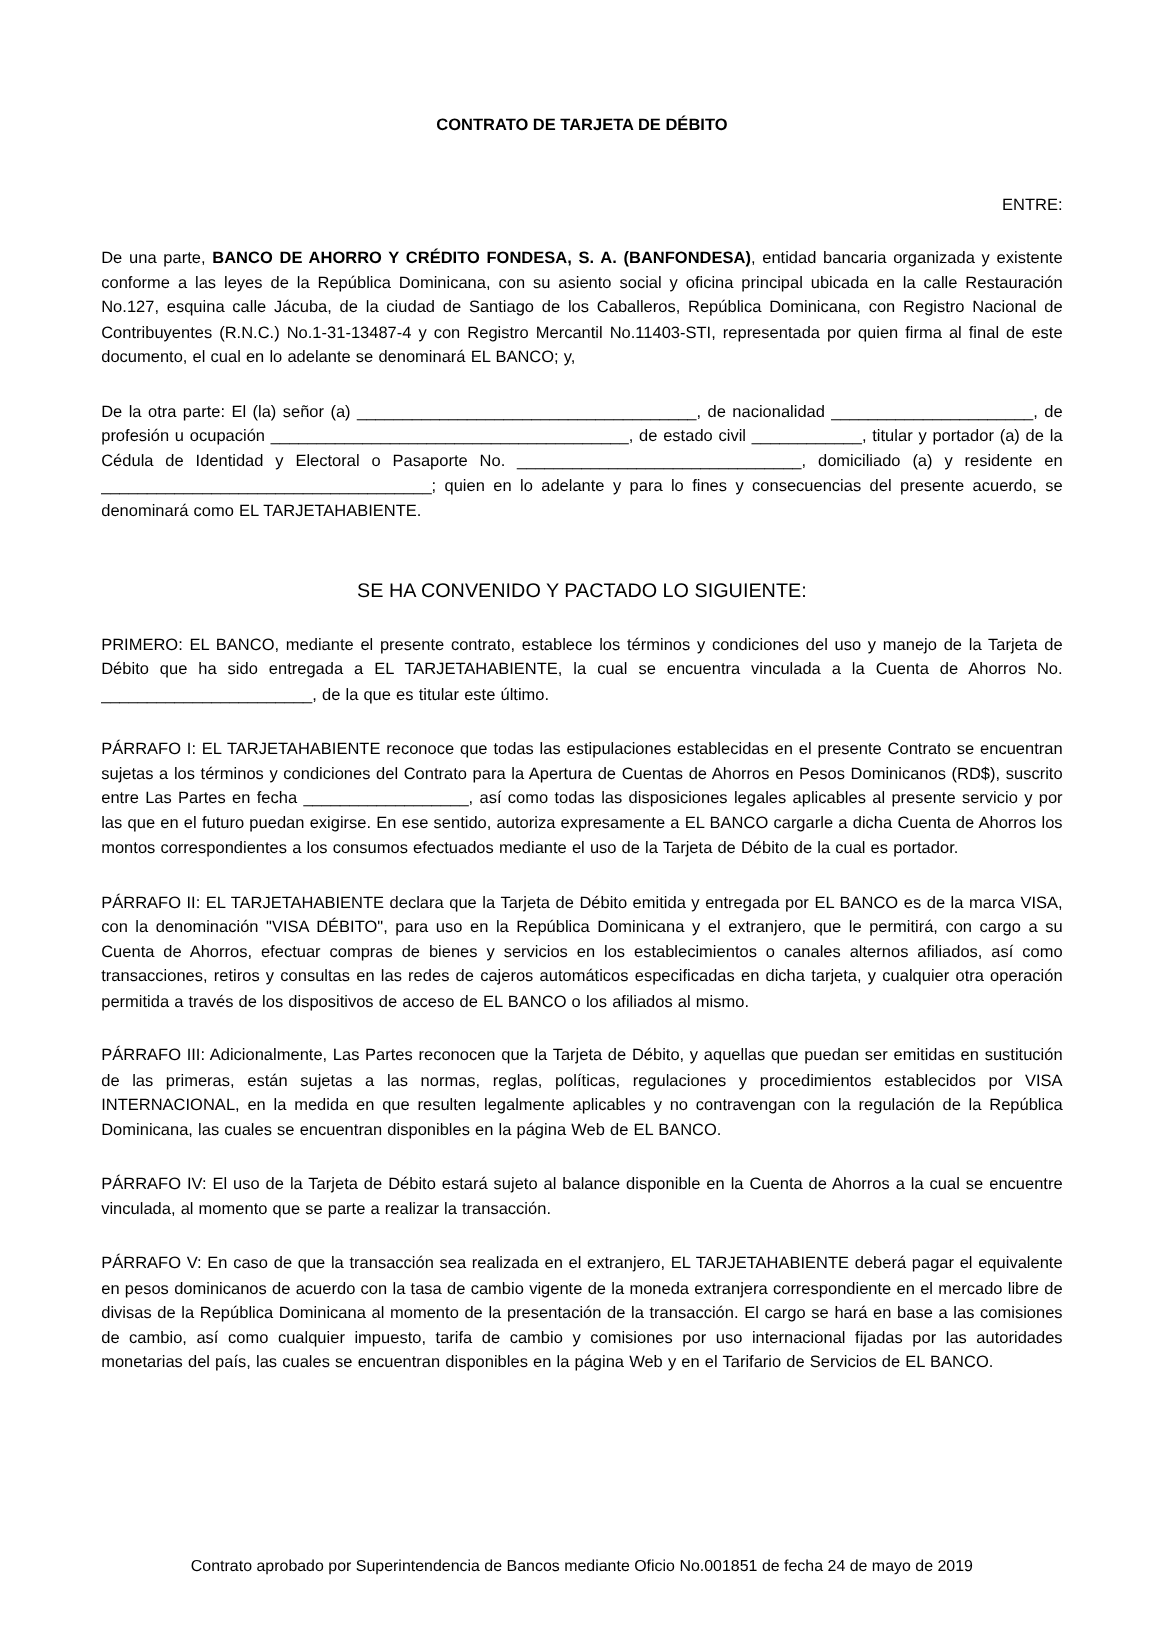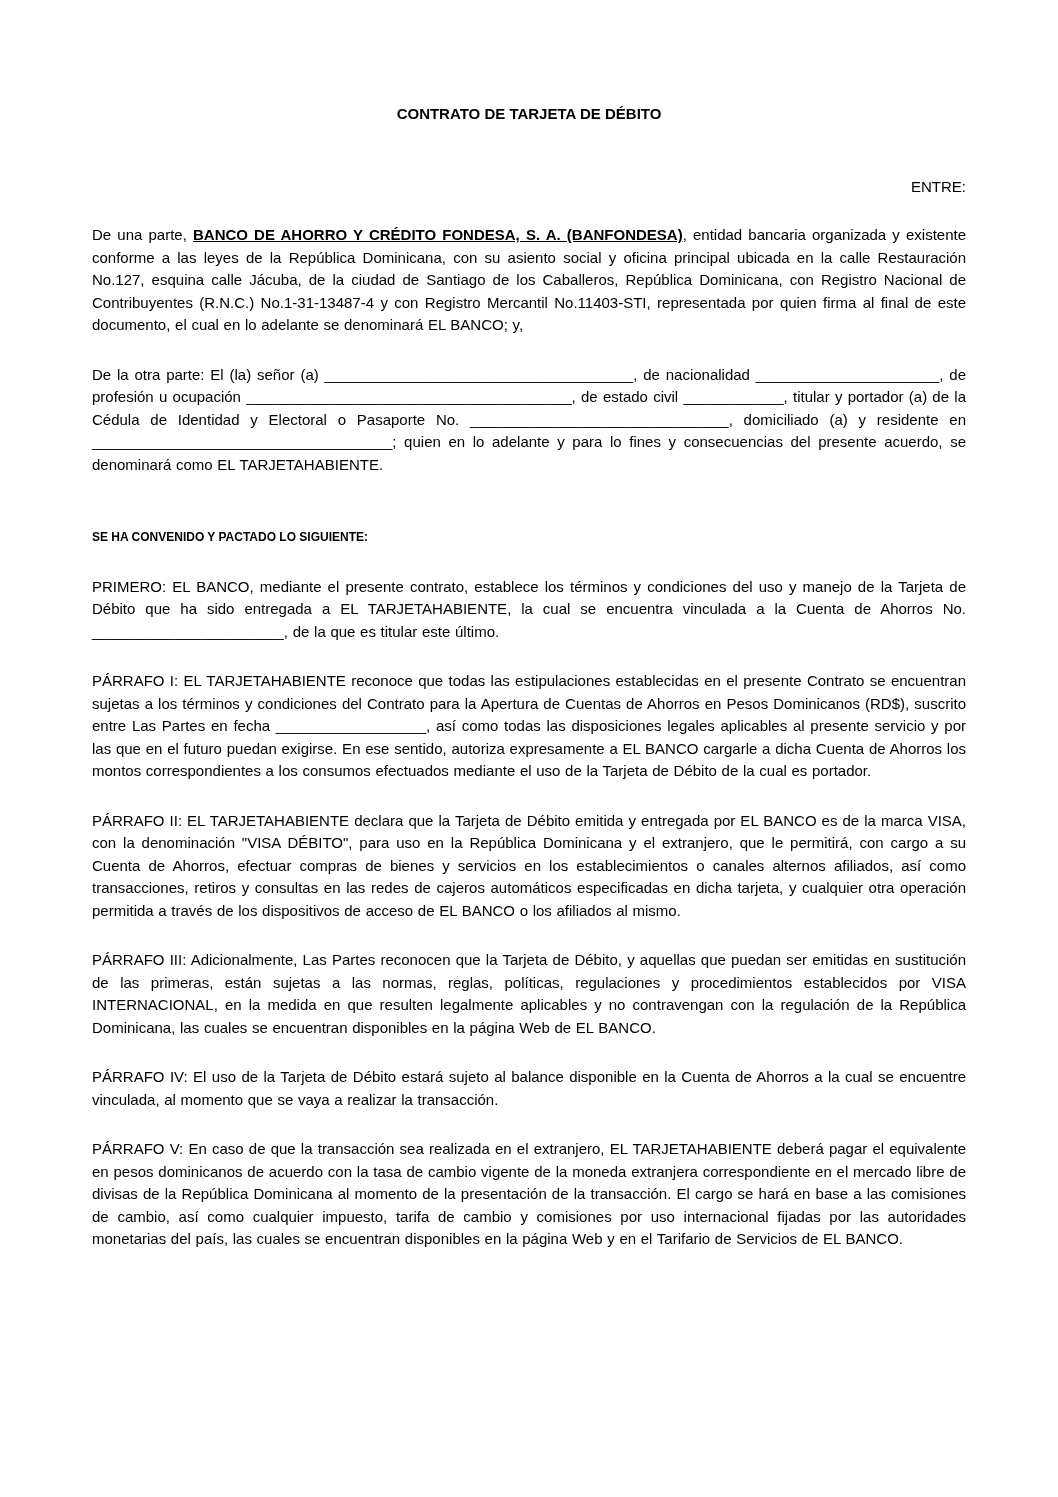--- a/index.html
+++ b/index.html
@@ -35,27 +35,28 @@
   .para {
     margin: 27px 0 0 0;
     text-align: justify;
     word-spacing: 0.5px;
   }
   .para-first {
     margin-top: 26px;
   }
   .section-heading {
     margin: 50px 0 0 0;
-    font-weight: bold;
-    font-size: 12px;
+    text-align: center;
+    font-weight: normal;
+    font-size: 18px;
     line-height: 22.5px;
   }
   .clause-primero {
   }
-  .bold { font-weight: bold; text-decoration: underline; }
+  .bold { font-weight: bold; }
   .footer-note {
     position: absolute;
     top: 1414px;
     left: 92px;
     right: 92px;
     text-align: center;
     font-size: 14.5px;
     line-height: 20px;
     color: #000000;
   }
@@ -76,18 +77,19 @@
   <h2 class="section-heading">SE HA CONVENIDO Y PACTADO LO SIGUIENTE:</h2>
 
   <p class="para clause-primero">PRIMERO: EL BANCO, mediante el presente contrato, establece los términos y condiciones del uso y manejo de la Tarjeta de Débito que ha sido entregada a EL TARJETAHABIENTE, la cual se encuentra vinculada a la Cuenta de Ahorros No. _______________________, de la que es titular este último.</p>
 
   <p class="para">PÁRRAFO I: EL TARJETAHABIENTE reconoce que todas las estipulaciones establecidas en el presente Contrato se encuentran sujetas a los términos y condiciones del Contrato para la Apertura de Cuentas de Ahorros en Pesos Dominicanos (RD$), suscrito entre Las Partes en fecha __________________, así como todas las disposiciones legales aplicables al presente servicio y por las que en el futuro puedan exigirse. En ese sentido, autoriza expresamente a EL BANCO cargarle a dicha Cuenta de Ahorros los montos correspondientes a los consumos efectuados mediante el uso de la Tarjeta de Débito de la cual es portador.</p>
 
   <p class="para">PÁRRAFO II: EL TARJETAHABIENTE declara que la Tarjeta de Débito emitida y entregada por EL BANCO es de la marca VISA, con la denominación "VISA DÉBITO", para uso en la República Dominicana y el extranjero, que le permitirá, con cargo a su Cuenta de Ahorros, efectuar compras de bienes y servicios en los establecimientos o canales alternos afiliados, así como transacciones, retiros y consultas en las redes de cajeros automáticos especificadas en dicha tarjeta, y cualquier otra operación permitida a través de los dispositivos de acceso de EL BANCO o los afiliados al mismo.</p>
 
   <p class="para">PÁRRAFO III: Adicionalmente, Las Partes reconocen que la Tarjeta de Débito, y aquellas que puedan ser emitidas en sustitución de las primeras, están sujetas a las normas, reglas, políticas, regulaciones y procedimientos establecidos por VISA INTERNACIONAL, en la medida en que resulten legalmente aplicables y no contravengan con la regulación de la República Dominicana, las cuales se encuentran disponibles en la página Web de EL BANCO.</p>
 
-  <p class="para">PÁRRAFO IV: El uso de la Tarjeta de Débito estará sujeto al balance disponible en la Cuenta de Ahorros a la cual se encuentre vinculada, al momento que se vaya a realizar la transacción.</p>
+  <p class="para">PÁRRAFO IV: El uso de la Tarjeta de Débito estará sujeto al balance disponible en la Cuenta de Ahorros a la cual se encuentre vinculada, al momento que se parte a realizar la transacción.</p>
 
   <p class="para">PÁRRAFO V: En caso de que la transacción sea realizada en el extranjero, EL TARJETAHABIENTE deberá pagar el equivalente en pesos dominicanos de acuerdo con la tasa de cambio vigente de la moneda extranjera correspondiente en el mercado libre de divisas de la República Dominicana al momento de la presentación de la transacción. El cargo se hará en base a las comisiones de cambio, así como cualquier impuesto, tarifa de cambio y comisiones por uso internacional fijadas por las autoridades monetarias del país, las cuales se encuentran disponibles en la página Web y en el Tarifario de Servicios de EL BANCO.</p>
 
+  <div class="footer-note">Contrato aprobado por Superintendencia de Bancos mediante Oficio No.001851 de fecha 24 de mayo de 2019</div>
 
 </div>
 
 </body></html>

